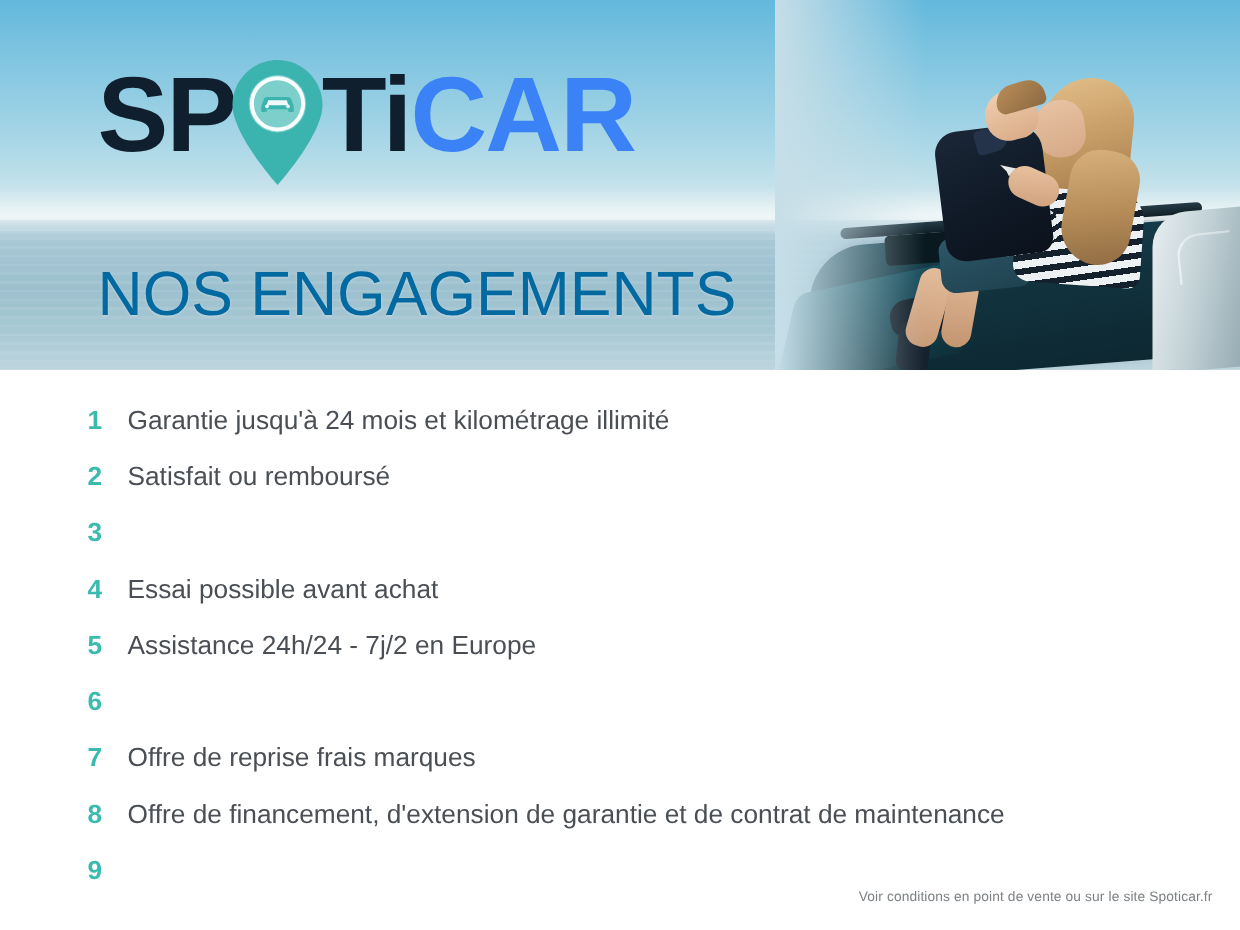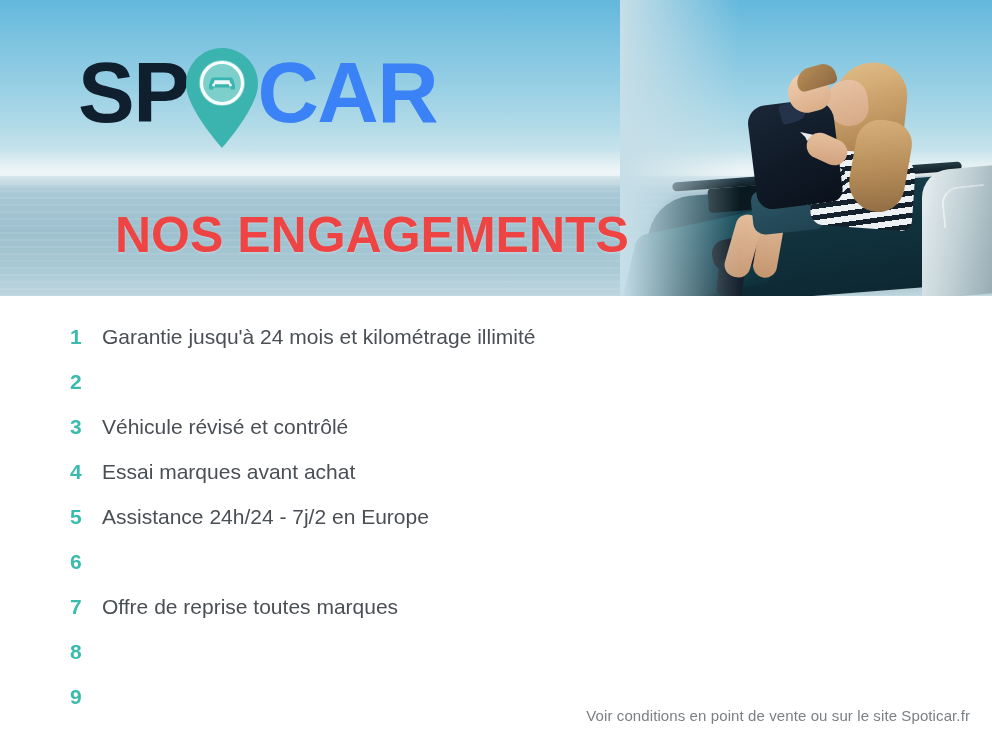--- a/index.html
+++ b/index.html
@@ -249,26 +249,25 @@
   .pin-car {
     position:absolute; left:22px; top:27px;
     width:32px; height:20px;
   }
 
   
   .hero-title {
     position:absolute; left:78px; top:210px;
     z-index:9;
     font-size:50px;
-    font-weight:700;
-    color:#ef4444;
+    font-weight:400;
+    color:#0369a1;
     letter-spacing:0px;
     line-height:1;
     text-shadow:0 1px 2px rgba(255,255,255,.35);
-    margin-left:37px;
   }
 
   
   .content {
     position:relative;
     width:992px;
     padding:30px 0 0 0;
     background:#ffffff;
   }
   .commit-list { list-style:none; }
@@ -293,21 +292,21 @@
     font-weight:400;
     white-space:nowrap;
   }
   .commit-text em { font-style:italic; }
 
   
   .footer-note {
     position:absolute;
     right:22px;
     bottom:20px;
-    font-size:15px;
+    font-size:11px;
     color:#7b8084;
     letter-spacing:.1px;
     margin-top:19px;
   }
 </style>
 </head>
 <body>
 
 <div class="page">
 
@@ -359,57 +358,59 @@
           <circle cx="38" cy="37" r="20.5" fill="none" stroke="#ffffff" stroke-width="3.2" opacity="0.95"></circle>
         </svg>
         <svg class="pin-car" viewBox="0 0 32 20" xmlns="http://www.w3.org/2000/svg">
           <path d="M3 12 L5 6.5 C5.4 5.3 6.3 4.6 7.6 4.6 L24.4 4.6 C25.7 4.6 26.6 5.3 27 6.5 L29 12 L29 15.6 C29 16.2 28.6 16.6 28 16.6 L25.6 16.6 C25 16.6 24.6 16.2 24.6 15.6 L24.6 14.4 L7.4 14.4 L7.4 15.6 C7.4 16.2 7 16.6 6.4 16.6 L4 16.6 C3.4 16.6 3 16.2 3 15.6 Z" fill="#3bb3ae"></path>
           <path d="M7.2 11.2 L8.6 7.2 L23.4 7.2 L24.8 11.2 Z" fill="#ffffff" opacity="0.92"></path>
           <circle cx="7.6" cy="12" r="1.5" fill="#ffffff" opacity="0.92"></circle>
           <circle cx="24.4" cy="12" r="1.5" fill="#ffffff" opacity="0.92"></circle>
         </svg>
       </span>
 
+      <span class="logo-text logo-dark">Ti</span>
       <span class="logo-text logo-teal">CAR</span>
     </div>
 
     <div class="hero-title">NOS ENGAGEMENTS</div>
 
   </div>
 
   <div class="content">
     <ul class="commit-list" id="commit-list">
         <li class="commit-item">
           <span class="commit-num">1</span>
           <span class="commit-text"><span>Garantie jusqu'à 24 mois et kilométrage illimité</span></span>
         </li>
         <li class="commit-item">
           <span class="commit-num">2</span>
+          <span class="commit-text"><span>Satisfait ou remboursé</span></span>
         </li>
         <li class="commit-item">
           <span class="commit-num">3</span>
-          <span class="commit-text"><span>Véhicule révisé et contrôlé</span></span>
         </li>
         <li class="commit-item">
           <span class="commit-num">4</span>
-          <span class="commit-text"><span>Essai marques avant achat</span></span>
+          <span class="commit-text"><span>Essai possible avant achat</span></span>
         </li>
         <li class="commit-item">
           <span class="commit-num">5</span>
           <span class="commit-text"><span>Assistance 24h/24 - 7j/2 en Europe</span></span>
         </li>
         <li class="commit-item">
           <span class="commit-num">6</span>
         </li>
         <li class="commit-item">
           <span class="commit-num">7</span>
-          <span class="commit-text"><span>Offre de reprise toutes marques</span></span>
+          <span class="commit-text"><span>Offre de reprise frais marques</span></span>
         </li>
         <li class="commit-item">
           <span class="commit-num">8</span>
+          <span class="commit-text"><span>Offre de financement, d'extension de garantie et de contrat de maintenance</span></span>
         </li>
         <li class="commit-item">
           <span class="commit-num">9</span>
         </li>
       </ul>
   </div>
 
   <div class="footer-note">Voir conditions en point de vente ou sur le site Spoticar.fr</div>
 
 </div>

